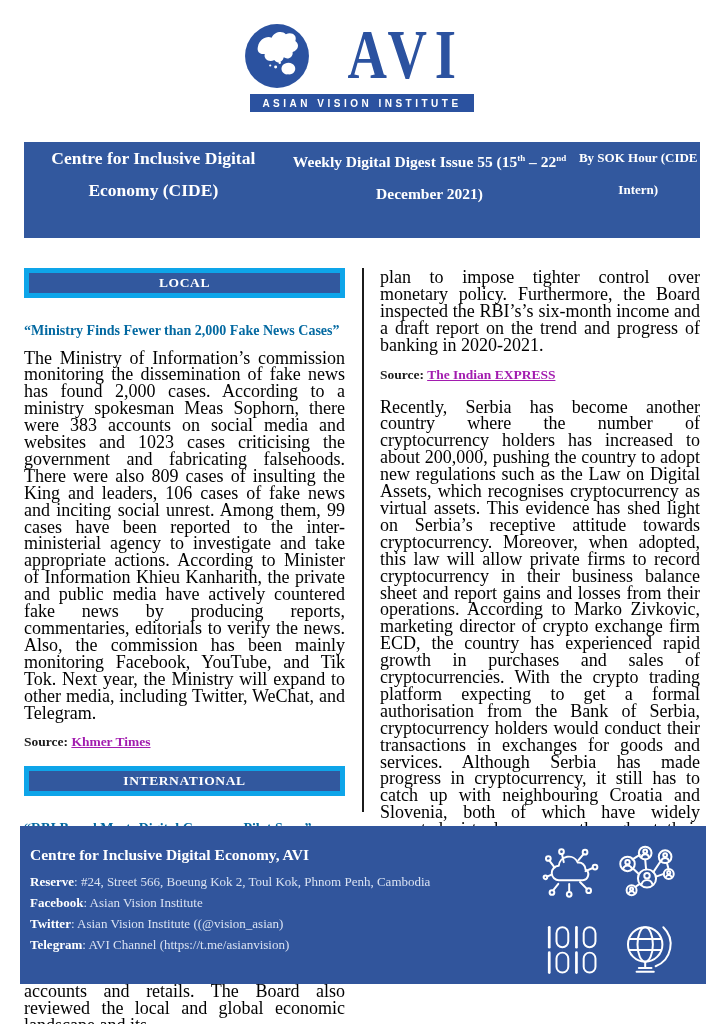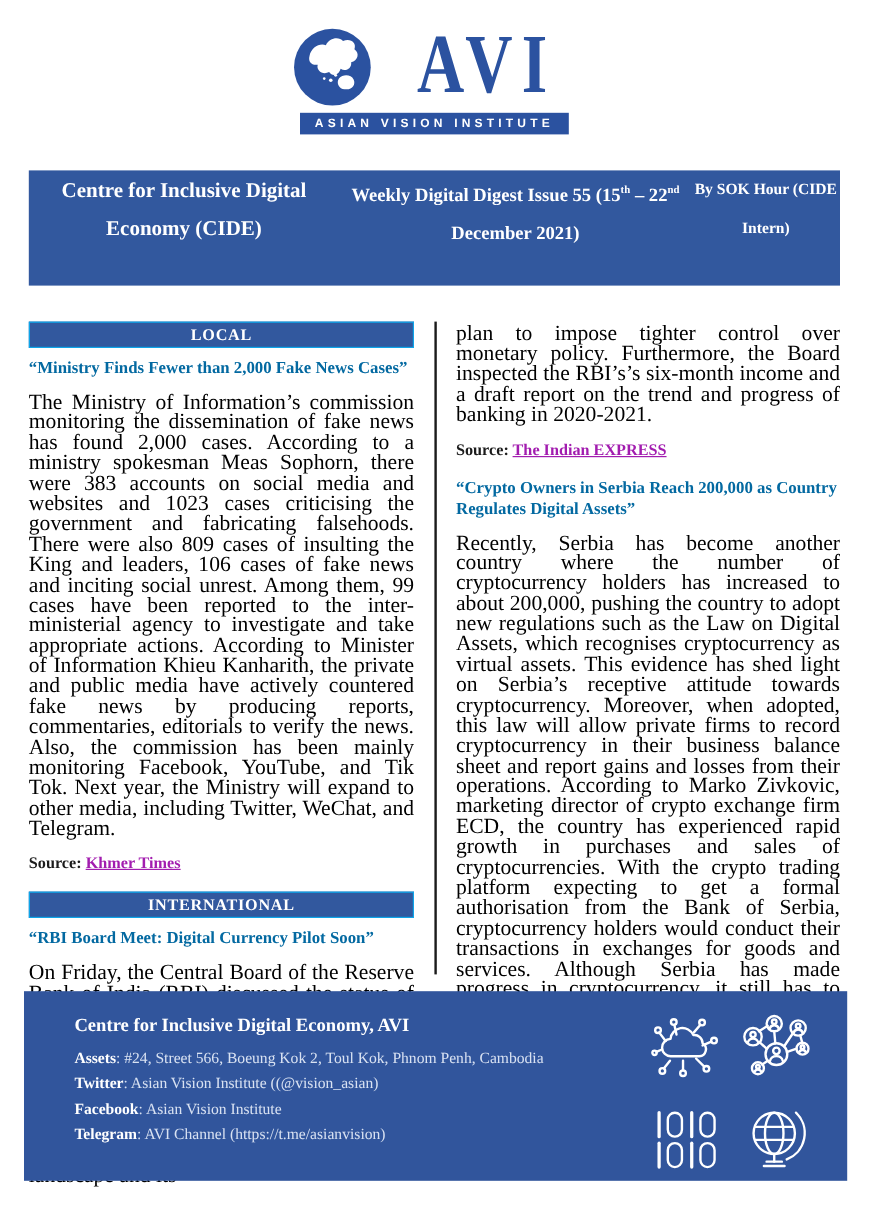--- a/index.html
+++ b/index.html
@@ -22,33 +22,33 @@
   .banner .l2{font-size:15.5px;line-height:32px;}
   .banner .l3{font-size:13px;line-height:32px;}
   .banner sup{font-size:9px;}
 
   
   .columns{position:absolute;top:268px;left:24px;width:676px;height:548px;display:flex;}
   .col-left{width:321px;}
   .divider{width:2px;background:#1b1b1b;margin:0 16px 0 17px;height:544px;}
   .col-right{width:320px;}
 
-  .section-bar{height:20px;background:#32589E;border:1px solid #0ea5e9;color:#fff;text-align:center;
-               font-weight:bold;font-size:13.5px;line-height:19px;letter-spacing:0.6px;margin-bottom:9px;}
+  .section-bar{height:20px;background:#32589E;border:5px solid #0ea5e9;color:#fff;text-align:center;
+               font-weight:bold;font-size:13.5px;line-height:19px;letter-spacing:0.6px;margin-bottom:24px;}
   .headline{font-size:14px;font-weight:bold;line-height:17.5px;margin:0 0 10px;color:#0369a1;}
   .body-text{font-size:18px;line-height:16.9px;text-align:justify;margin:0 0 13px;color:#000000;}
   .source-line{font-size:13.5px;font-weight:bold;margin:3px 0 16px;color:#1b1b1b;}
   .source-line a{color:#a21caf;text-decoration:underline;font-weight:bold;}
   .mt6{margin-top:6px;}
   .col-right .first{margin-top:1px;}
 
   
   .footer{position:absolute;top:826px;left:20px;width:686px;height:158px;background:#31559C;color:#fff;
           display:flex;justify-content:space-between;}
-  .footer-text{padding:20px 0 0 42px;}
+  .footer-text{padding:20px 0 0 10px;}
   .footer-title{font-size:15.5px;font-weight:bold;margin-bottom:7px;}
   .footer-line{font-size:13px;line-height:21px;color:#D9E2F2;}
   .footer-line b{color:#fff;}
   .footer-icons{display:grid;grid-template-columns:62px 62px;grid-auto-rows:70px;column-gap:14px;row-gap:6px;
                 padding:12px 28px 0 0;align-items:center;justify-items:center;}
   .f-icon{width:58px;height:58px;}
   .icon-stroke{stroke:#fff;fill:none;stroke-width:2.2;stroke-linecap:round;stroke-linejoin:round;}
 </style>
 </head>
 <body>
@@ -96,35 +96,34 @@
 
     <div class="divider"></div>
 
     <div class="col-right">
       <p class="body-text first">plan to impose tighter control over monetary policy. Furthermore, the Board inspected the RBI’s’s six-month income and a draft report on the trend and progress of banking in 2020-2021.</p>
       <p class="source-line">
         <b>Source:</b>
         <a href="#">The Indian EXPRESS</a>
       </p>
 
-      <div class="headline mt6">“Crypto Owners in Serbia Reach 200,000 as Country Regulates Digital Assets”</div>
       <p class="body-text">Recently, Serbia has become another country where the number of cryptocurrency holders has increased to about 200,000, pushing the country to adopt new regulations such as the Law on Digital Assets, which recognises cryptocurrency as virtual assets. This evidence has shed light on Serbia’s receptive attitude towards cryptocurrency. Moreover, when adopted, this law will allow private firms to record cryptocurrency in their business balance sheet and report gains and losses from their operations. According to Marko Zivkovic, marketing director of crypto exchange firm ECD, the country has experienced rapid growth in purchases and sales of cryptocurrencies. With the crypto trading platform expecting to get a formal authorisation from the Bank of Serbia, cryptocurrency holders would conduct their transactions in exchanges for goods and services. Although Serbia has made progress in cryptocurrency, it still has to catch up with neighbouring Croatia and Slovenia, both of which have widely accepted virtual currency throughout their local shops.</p>
       <p class="source-line">
         <b>Source:</b>
         <a href="#">Bitcoin.com</a>
       </p>
     </div>
   </div>
 
   <div class="footer">
     <div class="footer-text">
       <div class="footer-title">Centre for Inclusive Digital Economy, AVI</div>
-      <div class="footer-line"><b>Assets</b><span>: #24, Street 566, Boeung Kok 2, Toul Kok, Phnom Penh, Cambodia</span></div>
+      <div class="footer-line"><b>Reserve</b><span>: #24, Street 566, Boeung Kok 2, Toul Kok, Phnom Penh, Cambodia</span></div>
+      <div class="footer-line"><b>Facebook</b><span>: Asian Vision Institute</span></div>
       <div class="footer-line"><b>Twitter</b><span>: Asian Vision Institute ((@vision_asian)</span></div>
-      <div class="footer-line"><b>Facebook</b><span>: Asian Vision Institute</span></div>
       <div class="footer-line"><b>Telegram</b><span>: AVI Channel (https://t.me/asianvision)</span></div>
     </div>
 
     <div class="footer-icons">
 
       <svg class="f-icon icon-stroke" viewBox="0 0 64 64">
         <path d="M19 40 a8 8 0 0 1 -0.5 -16 a11 11 0 0 1 21 -3.5 a7.5 7.5 0 0 1 8.5 7.5 a6.5 6.5 0 0 1 -3 12 z"></path>
         <path d="M14 26 L8 18"></path>
           <circle cx="7" cy="16" r="2.6"></circle>
         <path d="M24 20 L22 11"></path>

